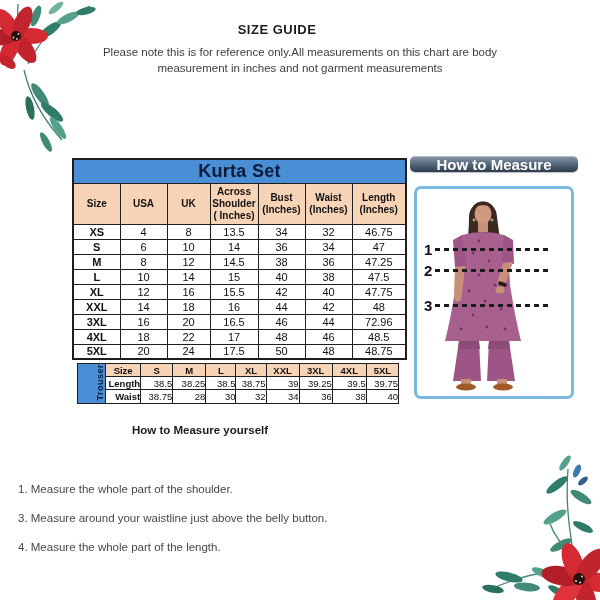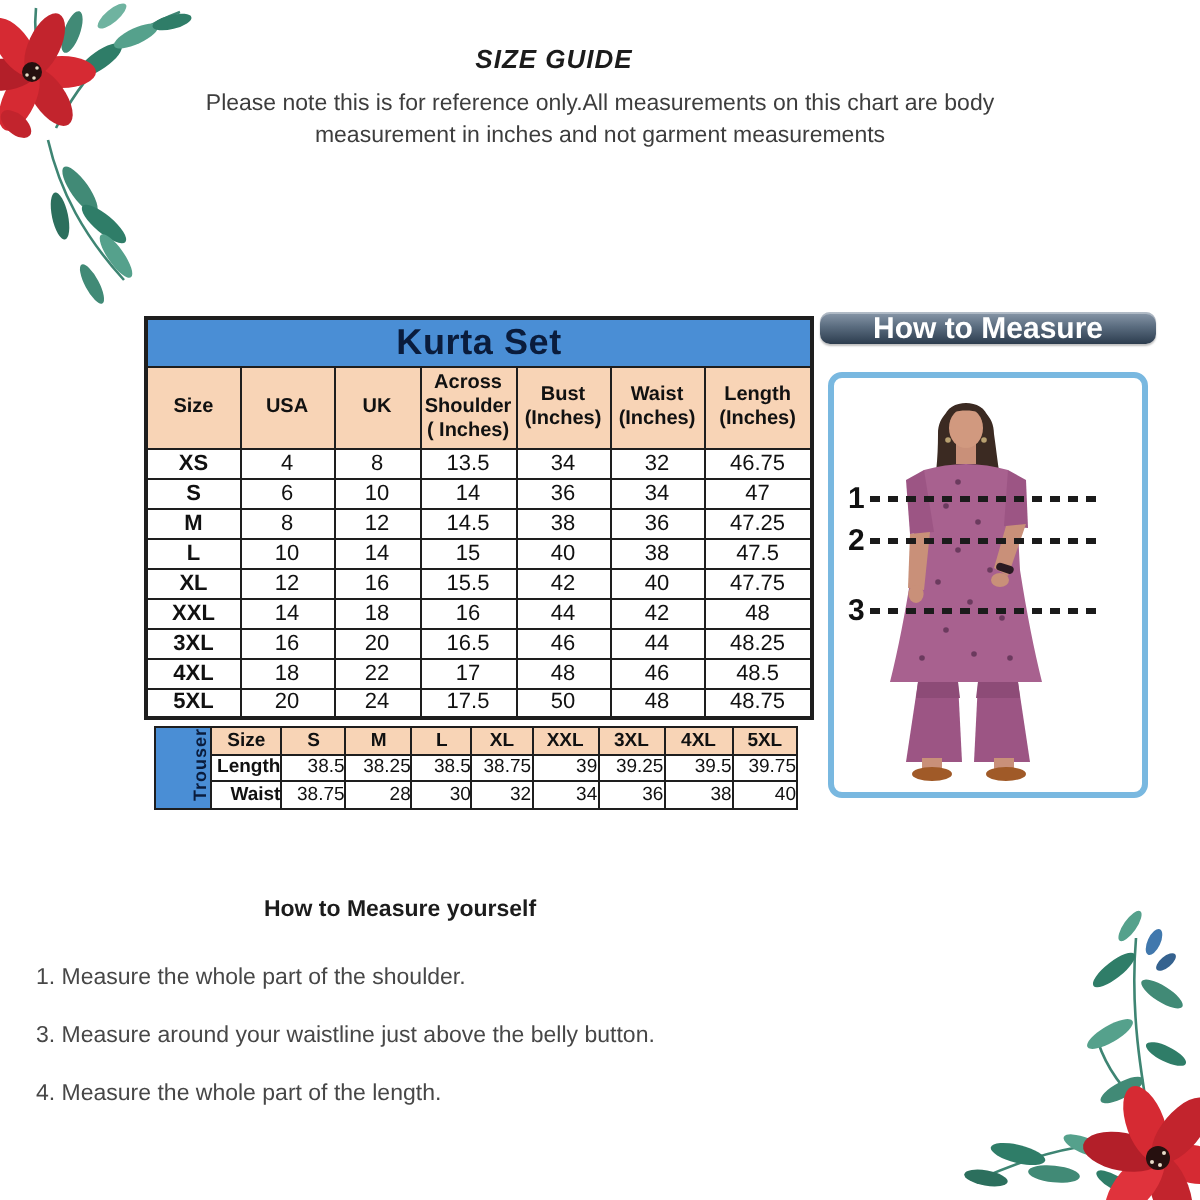--- a/index.html
+++ b/index.html
@@ -17,21 +17,21 @@
     background:#ffffff;
     overflow:hidden;
     font-family:"Liberation Sans", sans-serif;
     color:#222;
   }
   .abs{position:absolute;}
 
   
   .page-title{
     top:22px;left:0;width:554px;text-align:center;
-    font-size:13px;font-weight:bold;letter-spacing:.5px;color:#1c1c1c;font-style:italic;
+    font-size:13px;font-weight:bold;letter-spacing:.5px;color:#1c1c1c;
   }
   .page-note{
     top:44px;left:60px;width:480px;text-align:center;
     font-size:11.5px;line-height:16px;color:#3d3d3d;
   }
 
   
   .kurta-wrap{left:72px;top:158px;width:334px;}
   table{border-collapse:collapse;table-layout:fixed;width:100%;}
   th,td{border:1px solid #1e1e1e;text-align:center;vertical-align:middle;padding:0;}
@@ -80,21 +80,21 @@
   .mline{
     flex:1;height:3px;
     background:repeating-linear-gradient(90deg,#1b1b1b 0 5px,transparent 5px 9px);
   }
   .marker-1{top:51px;}
   .marker-2{top:72px;}
   .marker-3{top:107px;}
 
   
   .howto-heading{
-    top:449px;left:0;width:400px;text-align:center;
+    top:424px;left:0;width:400px;text-align:center;
     font-size:11.5px;font-weight:bold;color:#1c1c1c;
   }
   .steps{top:451px;left:18px;width:420px;margin-top:32px;}
   .step{font-size:11.5px;color:#474747;margin-bottom:17px;}
 
   .deco{pointer-events:none;}
   .deco-tl{left:0;top:0;}
   .deco-br{right:0;bottom:0;}
 </style>
 </head>
@@ -254,21 +254,21 @@
           <td>42</td>
           <td>48</td>
         </tr>
         <tr>
           <td class="rowlabel">3XL</td>
           <td>16</td>
           <td>20</td>
           <td>16.5</td>
           <td>46</td>
           <td>44</td>
-          <td>48.25</td>
+          <td>72.96</td>
         </tr>
         <tr>
           <td class="rowlabel">4XL</td>
           <td>18</td>
           <td>22</td>
           <td>17</td>
           <td>48</td>
           <td>46</td>
           <td>48.5</td>
         </tr>

